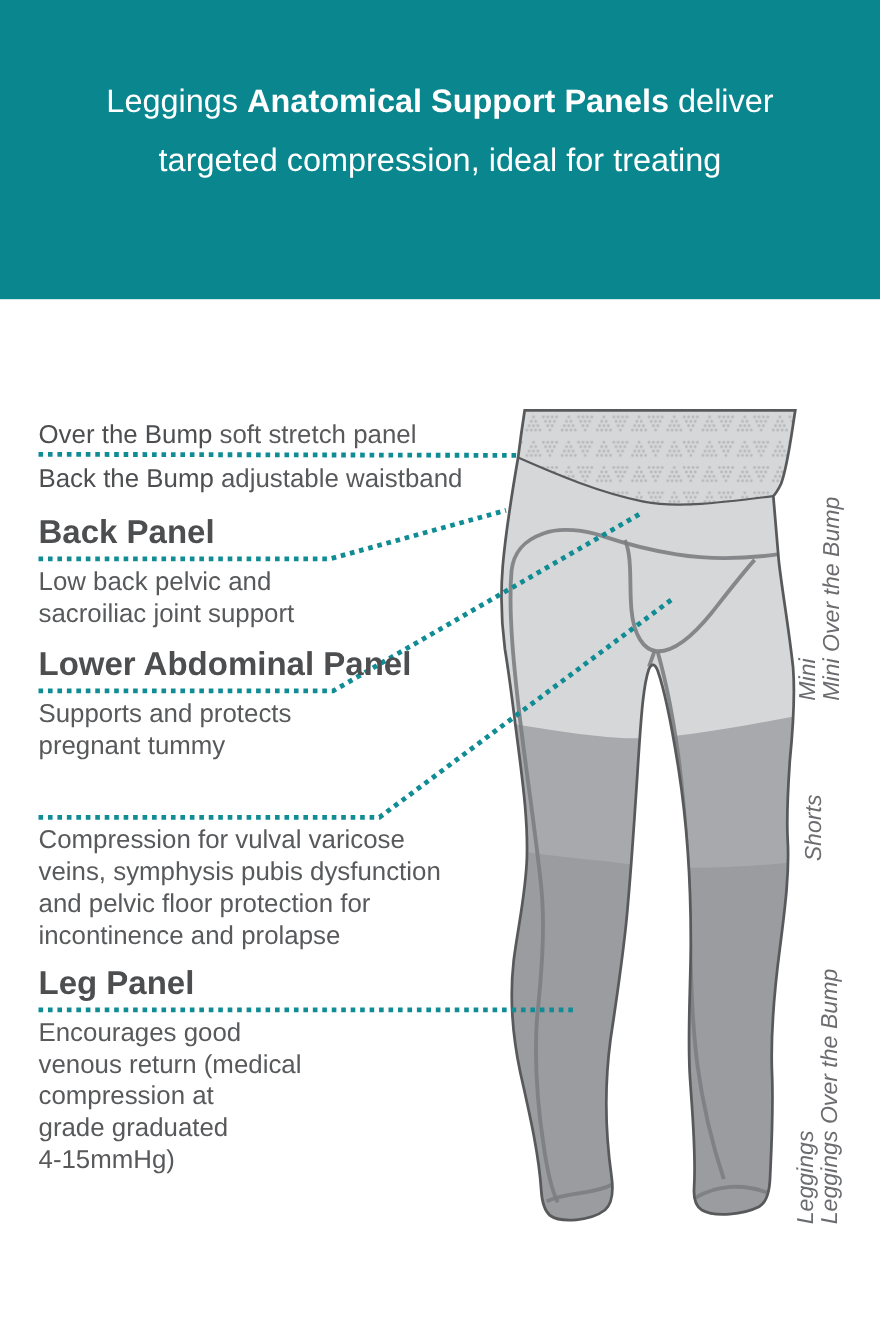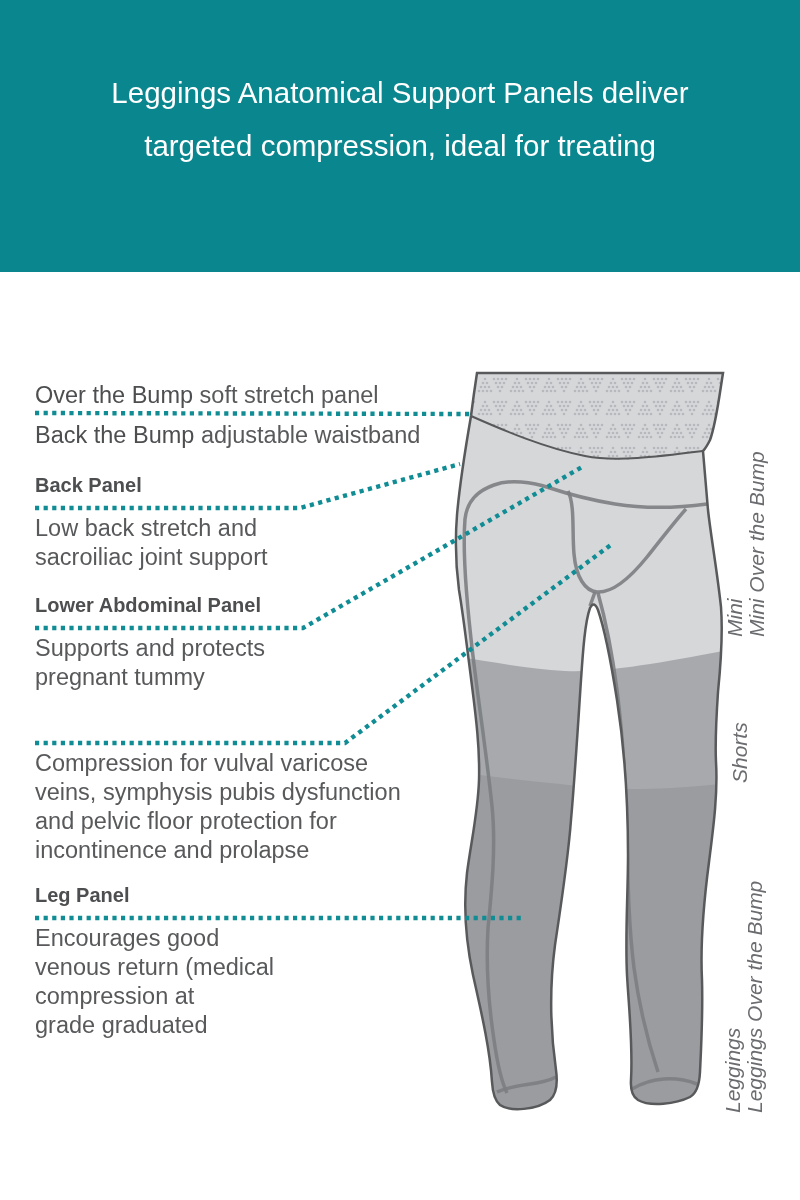--- a/index.html
+++ b/index.html
@@ -17,29 +17,29 @@
   }
   .band{
     position:absolute; left:0; top:0; width:800px; height:272px;
     background:var(--teal-band);
   }
   .headline{
     position:absolute; left:0; top:66px; width:100%;
     text-align:center; color:var(--header-text);
     font-size:29.5px; line-height:53px; font-weight:400; margin:0;
   }
-  .headline strong{font-weight:400;}
+  .headline strong{font-weight:700;}
   .lead{
     position:absolute; left:35px; color:var(--body-text);
     font-size:23.5px; line-height:29px; white-space:nowrap;
   }
   .lead b{color:var(--heading-text); font-weight:400;}
   .panel-heading{
     position:absolute; left:35px; color:var(--heading-text);
-    font-size:20px; font-weight:700; line-height:26px; white-space:nowrap;
+    font-size:30px; font-weight:700; line-height:26px; white-space:nowrap;
   }
   .panel-body{
     position:absolute; left:35px; color:var(--body-text);
     font-size:23.5px; line-height:29px; white-space:nowrap;
   }
   .side-label{
     position:absolute; transform:rotate(-90deg); transform-origin:0 0;
     color:var(--side-label-text); font-style:italic;
     font-size:21px; line-height:22px; white-space:nowrap;
   }
@@ -130,21 +130,21 @@
       <path class="leader" d="M35,743 L345,743 L612,544"></path>
       <path class="leader" d="M35,918 L522,918"></path>
     </g>
   </svg>
 
   <div class="lead" style="top:381px"><b>Over the Bump</b><span> soft stretch panel</span></div>
   <div class="lead" style="top:421px"><b>Back the Bump</b><span> adjustable waistband</span></div>
 
   <div class="panel-heading" style="top:472px">Back Panel</div>
   <div class="panel-body" style="top:514px">
-    <div>Low back stretch and</div>
+    <div>Low back pelvic and</div>
     <div>sacroiliac joint support</div>
   </div>
 
   <div class="panel-heading" style="top:592px">Lower Abdominal Panel</div>
   <div class="panel-body" style="top:634px">
     <div>Supports and protects</div>
     <div>pregnant tummy</div>
   </div>
 
   <div class="panel-body" style="top:749px">
@@ -153,20 +153,21 @@
     <div>and pelvic floor protection for</div>
     <div>incontinence and prolapse</div>
   </div>
 
   <div class="panel-heading" style="top:882px">Leg Panel</div>
   <div class="panel-body" style="top:924px">
     <div>Encourages good</div>
     <div>venous return (medical</div>
     <div>compression at</div>
     <div>grade graduated</div>
+    <div>4-15mmHg)</div>
   </div>
 
   <div class="side-label" style="left:724px; top:637px">
     <div>Mini</div>
     <div>Mini Over the Bump</div>
   </div>
   <div class="side-label" style="left:729px; top:783px">
     <div>Shorts</div>
   </div>
   <div class="side-label" style="left:722px; top:1113px">

